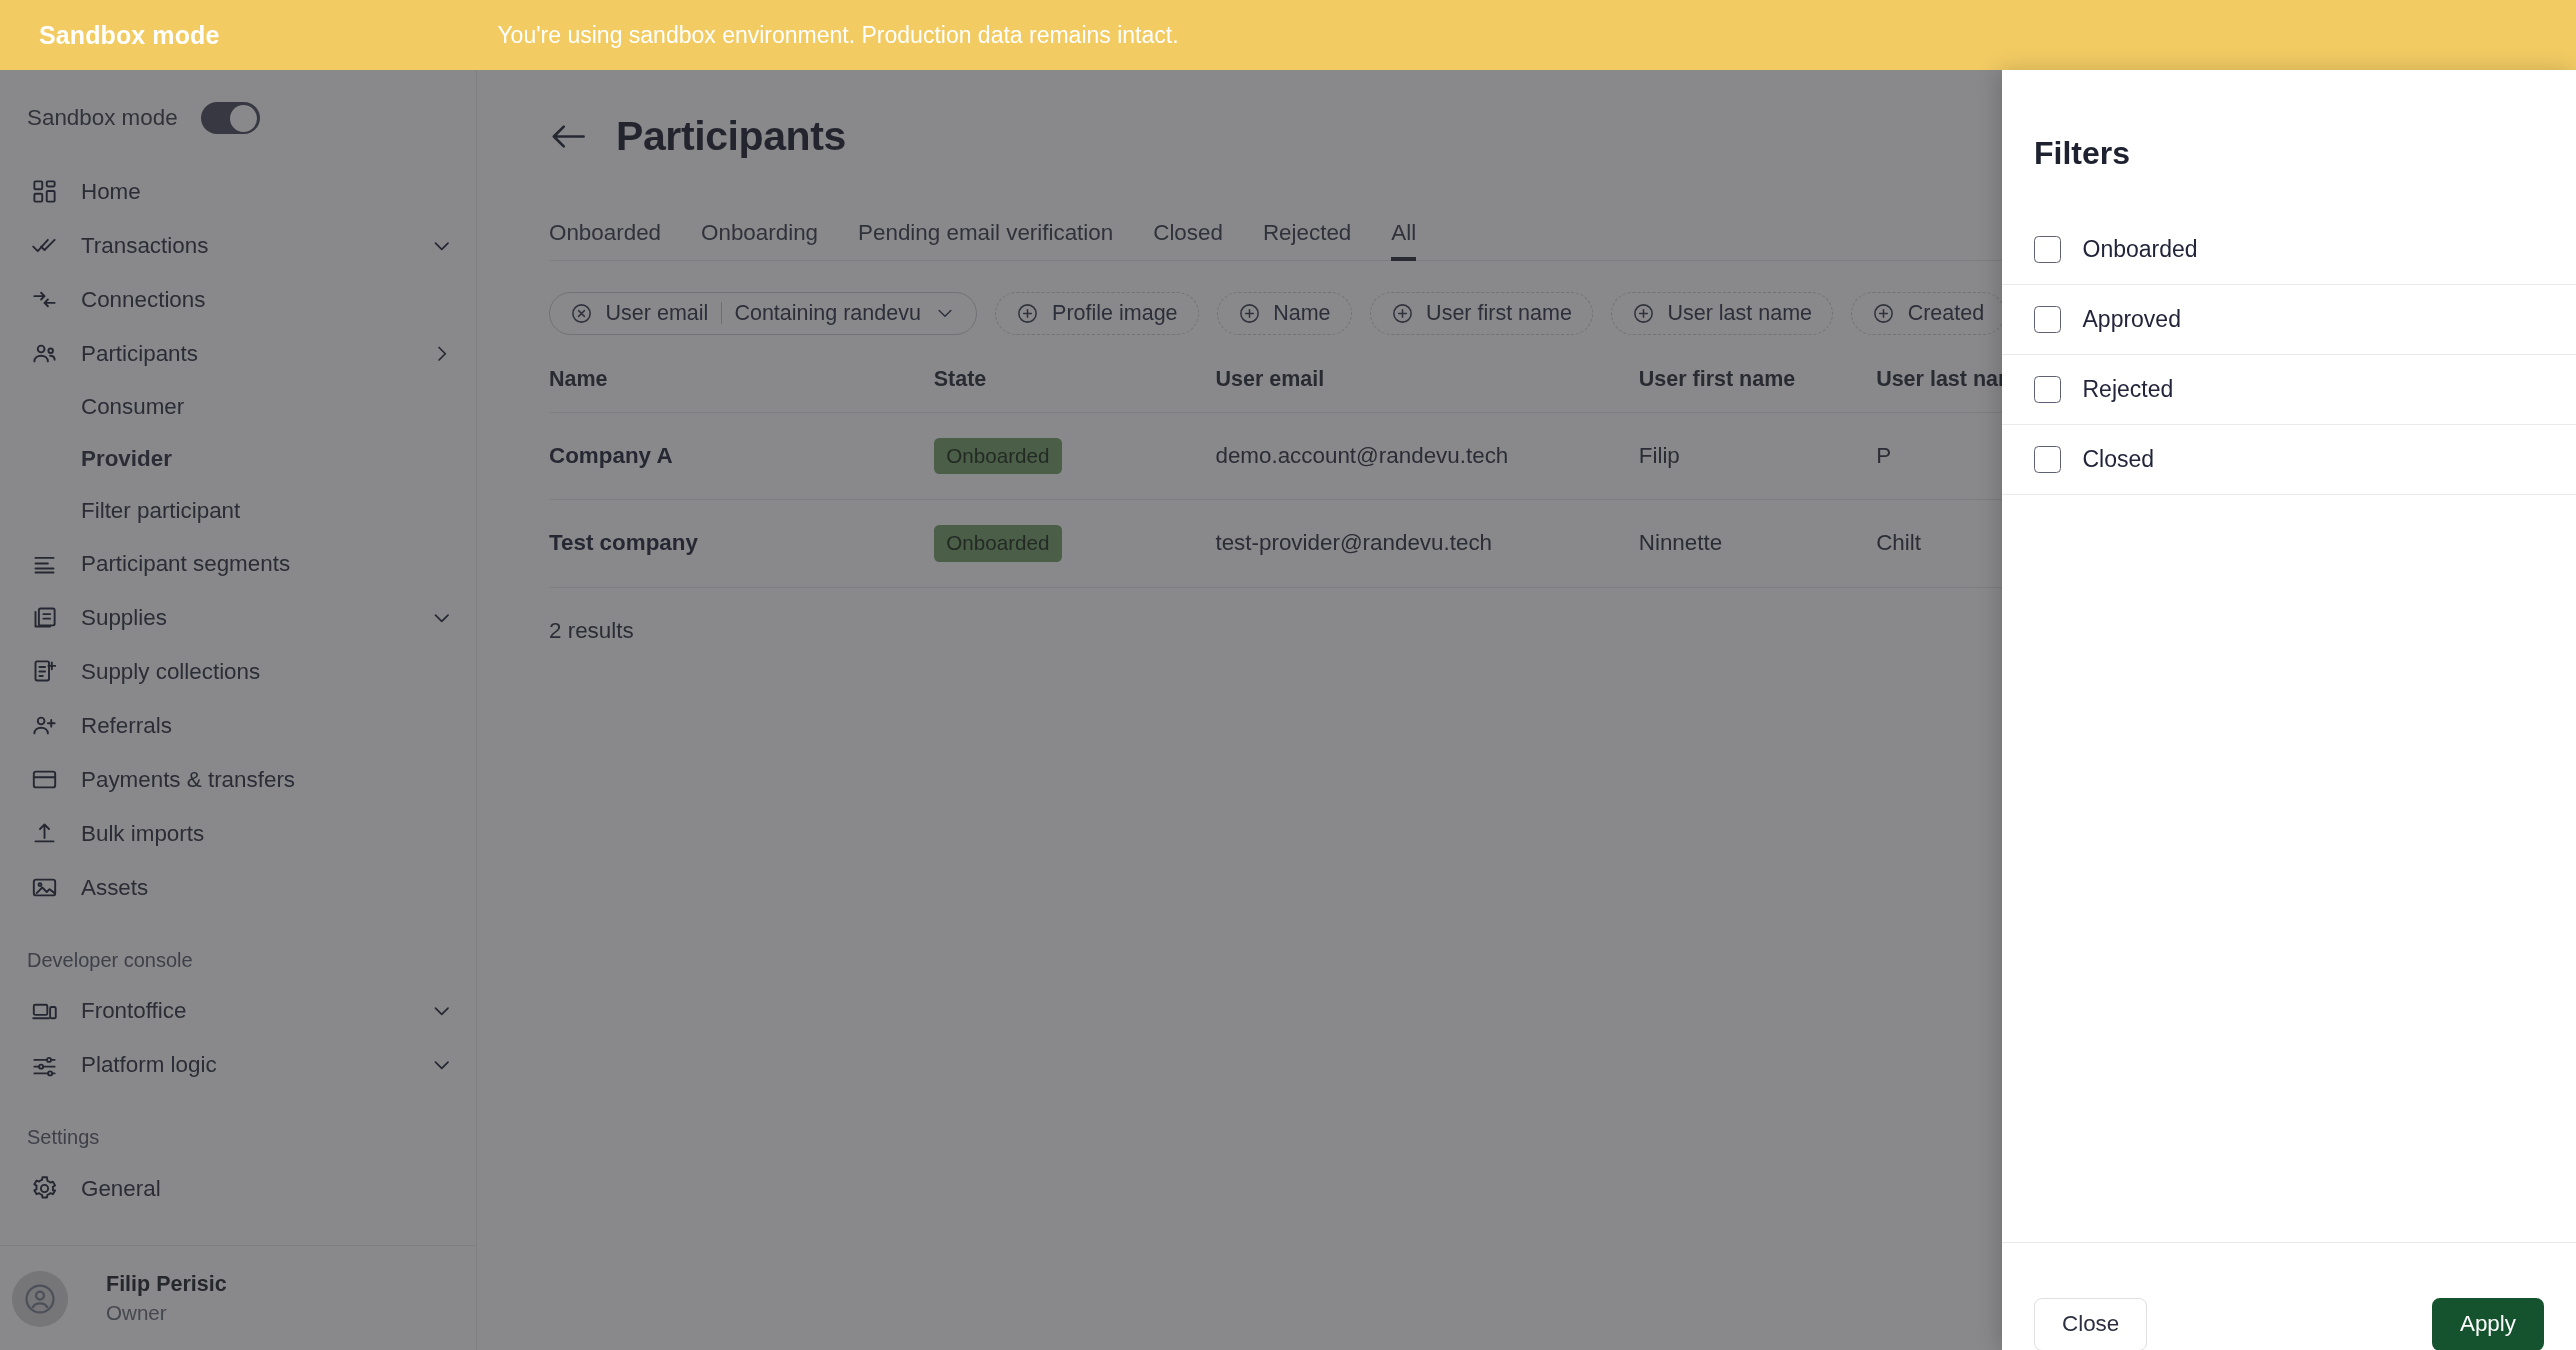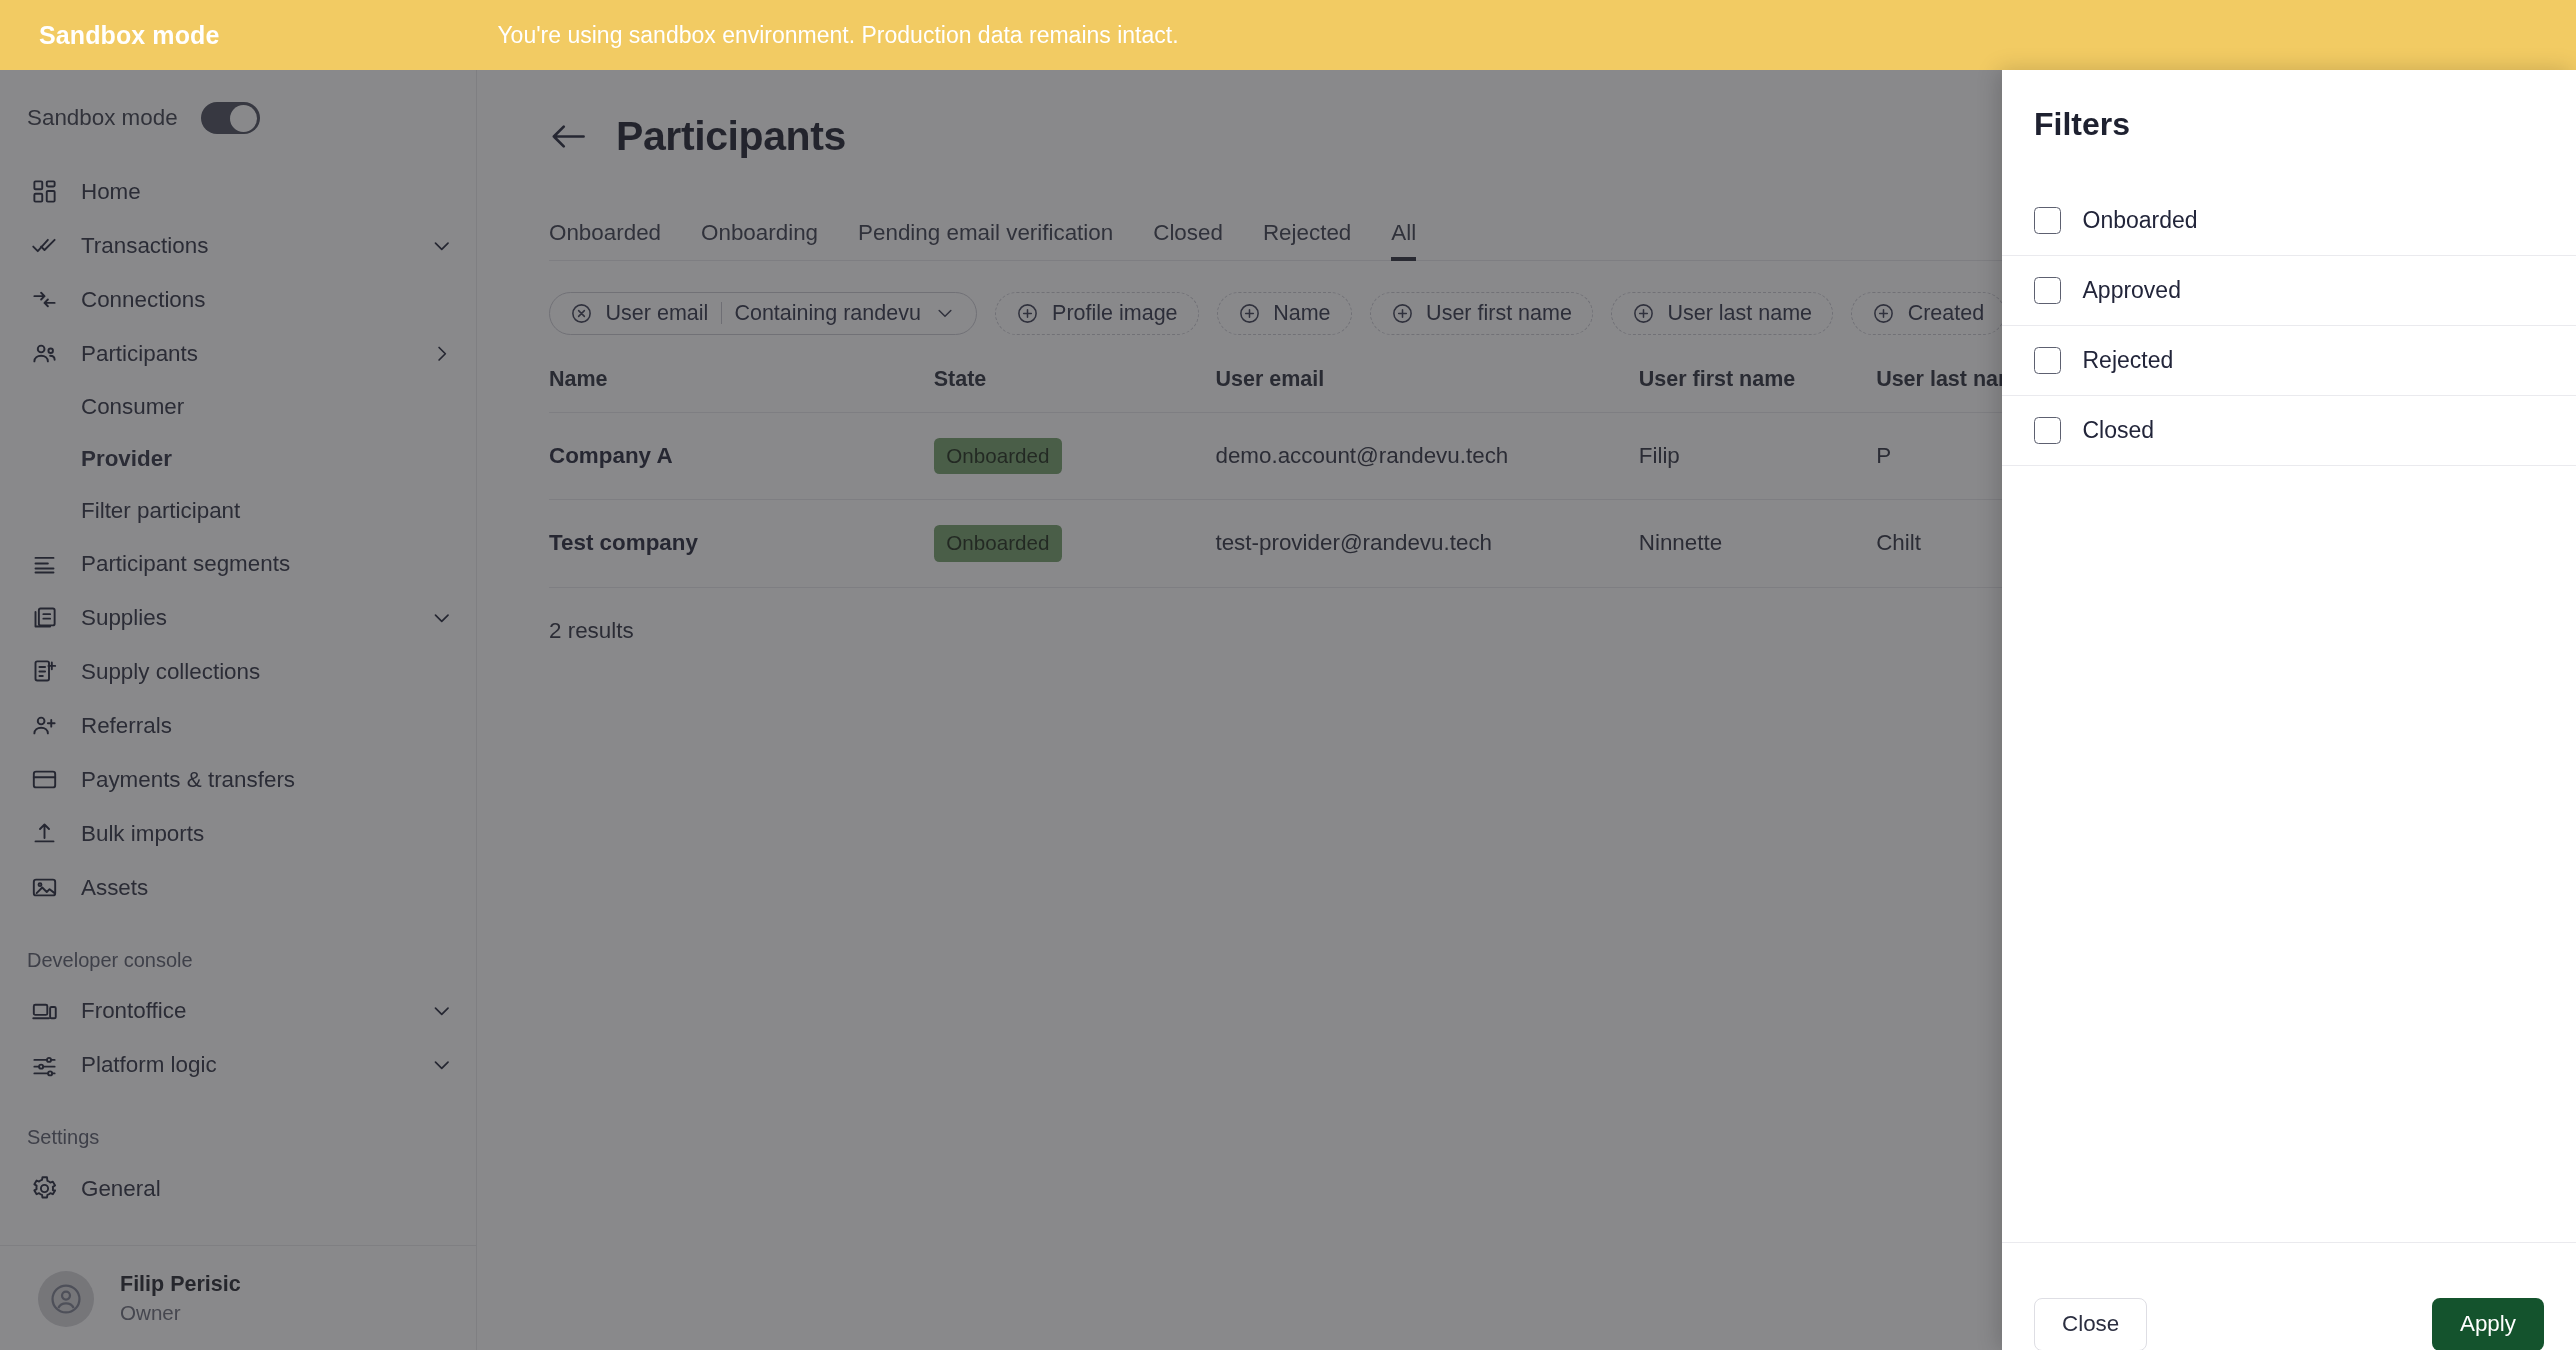--- a/index.html
+++ b/index.html
@@ -71,21 +71,21 @@
     font-size: 22.4px; color: #2f3243; cursor: pointer;
   }
   .nav-sub.active { font-weight: bold; }
   .nav-group-label {
     font-size: 20px; color: #5a5d6d;
     padding: 34px 0 12.6px 27px;
   }
   .sb-user {
     border-top: 0.9px solid #e8e8ec;
     height: 106px; display: flex; align-items: center;
-    padding-left: 38px; gap: 26px; flex: none;
+    padding-left: 12px; gap: 38px; flex: none;
   }
   .avatar {
     width: 56px; height: 56px; border-radius: 50%;
     background: #d4d4d8; display: flex; align-items: center; justify-content: center;
     flex: none;
   }
   .sb-user .uname { font-size: 21.5px; font-weight: bold; color: #24262f; }
   .sb-user .urole { font-size: 20.6px; color: #6a6d7b; margin-top: 3.6px; }
 
   
@@ -162,20 +162,21 @@
   .drawer {
     position: absolute; right: 0; top: 70px;
     width: 574px; height: 1281px;
     background: #ffffff; z-index: 20;
     display: flex; flex-direction: column;
     box-shadow: -3.6px 0 21.5px rgba(0,0,0,.18);
   }
   .drawer-title {
     font-size: 32px; font-weight: bold; color: #1e2130;
     padding: 36px 0 0 32px;
+    margin-top: 29px;
   }
   .drawer-list { margin-top: 43px; flex: 1; }
   .filter-row {
     display: flex; align-items: center; gap: 21.5px;
     height: 70px; padding: 0 32px;
     border-bottom: 0.9px solid #eaeaee;
     cursor: pointer;
   }
   .cbox {
     width: 27px; height: 27px; border: 1.8px solid #5d6070;

